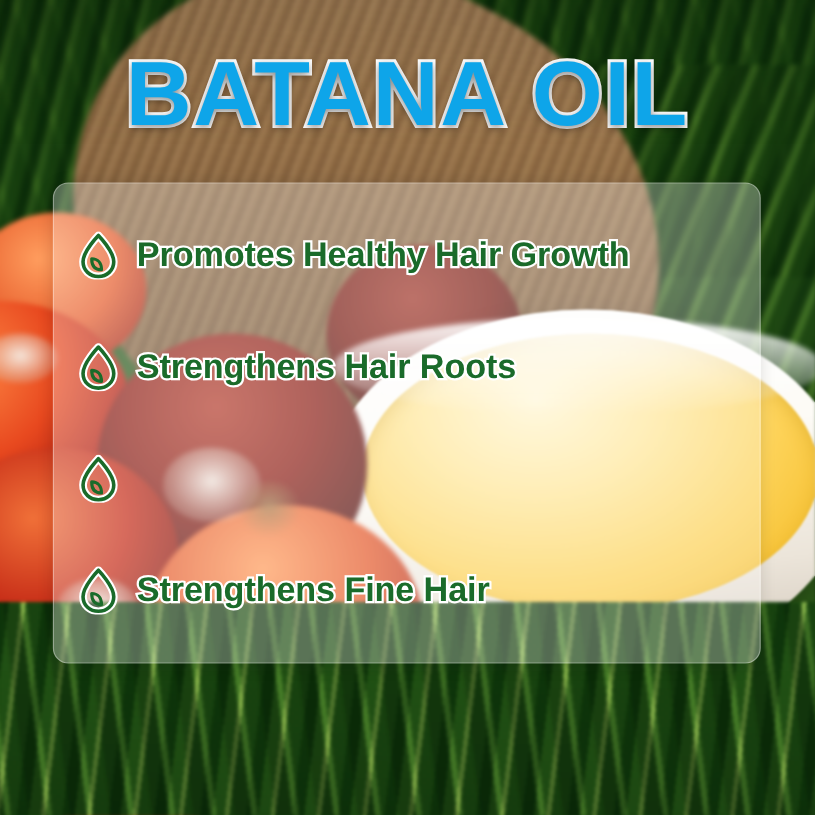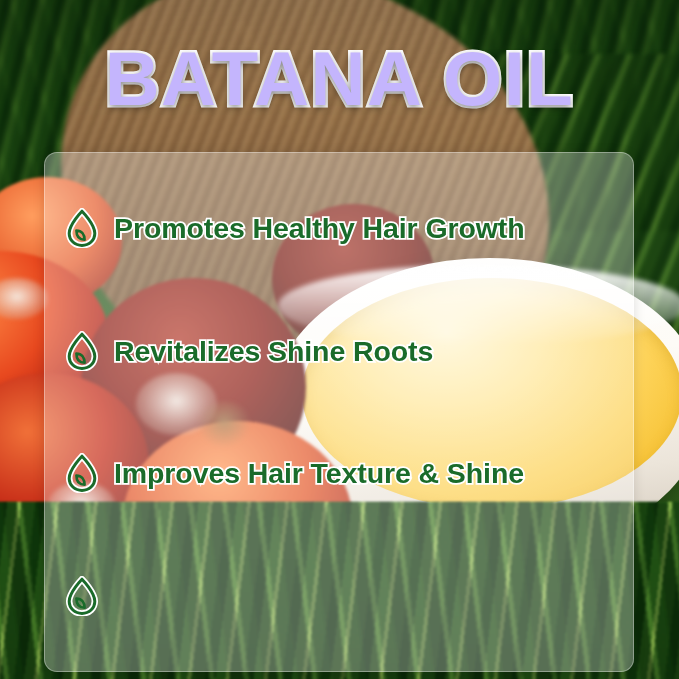--- a/index.html
+++ b/index.html
@@ -171,32 +171,32 @@
 
   
   .title {
     position:absolute;
     left:0; right:0; top:38px;
     text-align:center;
     font-size:76px;
     line-height:82px;
     font-weight:bold;
     letter-spacing:1.5px;
-    color:#c4b5fd;
+    color:#0ea5e9;
     -webkit-text-stroke:5px #ffffff;
     paint-order:stroke fill;
     text-shadow:0 3px 7px rgba(0,0,0,.45);
     white-space:nowrap;
   }
 
   
   .panel {
     position:absolute;
     left:44px; top:152px;
-    width:590px; height:520px;
+    width:590px; height:401px;
     border-radius:13px;
     background:rgba(255,255,255,.30);
     border:1px solid rgba(255,255,255,.34);
     box-shadow:0 2px 12px rgba(0,0,0,.13);
     display:flex;
     flex-direction:column;
     justify-content:space-around;
     padding:14px 0 14px 20px;
   }
 
@@ -271,36 +271,36 @@
       </svg>
       <span class="bullet-text">Promotes Healthy Hair Growth</span>
     </div>
 
     <div class="bullet">
       <svg class="drop-icon" viewBox="0 0 34 40">
         <path d="M17 3.2 C17 3.2 4.2 16.4 4.2 25.2 C4.2 32.4 9.9 37.4 17 37.4 C24.1 37.4 29.8 32.4 29.8 25.2 C29.8 16.4 17 3.2 17 3.2 Z" fill="none" stroke="#ffffff" stroke-width="6.5" stroke-linejoin="round"></path>
         <path d="M17 3.2 C17 3.2 4.2 16.4 4.2 25.2 C4.2 32.4 9.9 37.4 17 37.4 C24.1 37.4 29.8 32.4 29.8 25.2 C29.8 16.4 17 3.2 17 3.2 Z" fill="none" stroke="#1a6b2a" stroke-width="3" stroke-linejoin="round"></path>
         <path d="M11.4 22.6 C11.4 28.4 13.8 31.8 19.6 31.8 C19.6 26.2 16.6 22.6 11.4 22.6 Z" fill="none" stroke="#1a6b2a" stroke-width="2.6" stroke-linejoin="round"></path>
       </svg>
-      <span class="bullet-text">Revitalizes Shine Roots</span>
+      <span class="bullet-text">Strengthens Hair Roots</span>
     </div>
 
-    <div class="bullet">
-      <svg class="drop-icon" viewBox="0 0 34 40">
-        <path d="M17 3.2 C17 3.2 4.2 16.4 4.2 25.2 C4.2 32.4 9.9 37.4 17 37.4 C24.1 37.4 29.8 32.4 29.8 25.2 C29.8 16.4 17 3.2 17 3.2 Z" fill="none" stroke="#ffffff" stroke-width="6.5" stroke-linejoin="round"></path>
-        <path d="M17 3.2 C17 3.2 4.2 16.4 4.2 25.2 C4.2 32.4 9.9 37.4 17 37.4 C24.1 37.4 29.8 32.4 29.8 25.2 C29.8 16.4 17 3.2 17 3.2 Z" fill="none" stroke="#1a6b2a" stroke-width="3" stroke-linejoin="round"></path>
-        <path d="M11.4 22.6 C11.4 28.4 13.8 31.8 19.6 31.8 C19.6 26.2 16.6 22.6 11.4 22.6 Z" fill="none" stroke="#1a6b2a" stroke-width="2.6" stroke-linejoin="round"></path>
-      </svg>
-      <span class="bullet-text">Improves Hair Texture &amp; Shine</span>
-    </div>
 
     <div class="bullet">
       <svg class="drop-icon" viewBox="0 0 34 40">
         <path d="M17 3.2 C17 3.2 4.2 16.4 4.2 25.2 C4.2 32.4 9.9 37.4 17 37.4 C24.1 37.4 29.8 32.4 29.8 25.2 C29.8 16.4 17 3.2 17 3.2 Z" fill="none" stroke="#ffffff" stroke-width="6.5" stroke-linejoin="round"></path>
         <path d="M17 3.2 C17 3.2 4.2 16.4 4.2 25.2 C4.2 32.4 9.9 37.4 17 37.4 C24.1 37.4 29.8 32.4 29.8 25.2 C29.8 16.4 17 3.2 17 3.2 Z" fill="none" stroke="#1a6b2a" stroke-width="3" stroke-linejoin="round"></path>
         <path d="M11.4 22.6 C11.4 28.4 13.8 31.8 19.6 31.8 C19.6 26.2 16.6 22.6 11.4 22.6 Z" fill="none" stroke="#1a6b2a" stroke-width="2.6" stroke-linejoin="round"></path>
       </svg>
     </div>
 
+    <div class="bullet">
+      <svg class="drop-icon" viewBox="0 0 34 40">
+        <path d="M17 3.2 C17 3.2 4.2 16.4 4.2 25.2 C4.2 32.4 9.9 37.4 17 37.4 C24.1 37.4 29.8 32.4 29.8 25.2 C29.8 16.4 17 3.2 17 3.2 Z" fill="none" stroke="#ffffff" stroke-width="6.5" stroke-linejoin="round"></path>
+        <path d="M17 3.2 C17 3.2 4.2 16.4 4.2 25.2 C4.2 32.4 9.9 37.4 17 37.4 C24.1 37.4 29.8 32.4 29.8 25.2 C29.8 16.4 17 3.2 17 3.2 Z" fill="none" stroke="#1a6b2a" stroke-width="3" stroke-linejoin="round"></path>
+        <path d="M11.4 22.6 C11.4 28.4 13.8 31.8 19.6 31.8 C19.6 26.2 16.6 22.6 11.4 22.6 Z" fill="none" stroke="#1a6b2a" stroke-width="2.6" stroke-linejoin="round"></path>
+      </svg>
+      <span class="bullet-text">Strengthens Fine Hair</span>
+    </div>
 
 
   </div>
 </div>
 
 </body></html>

